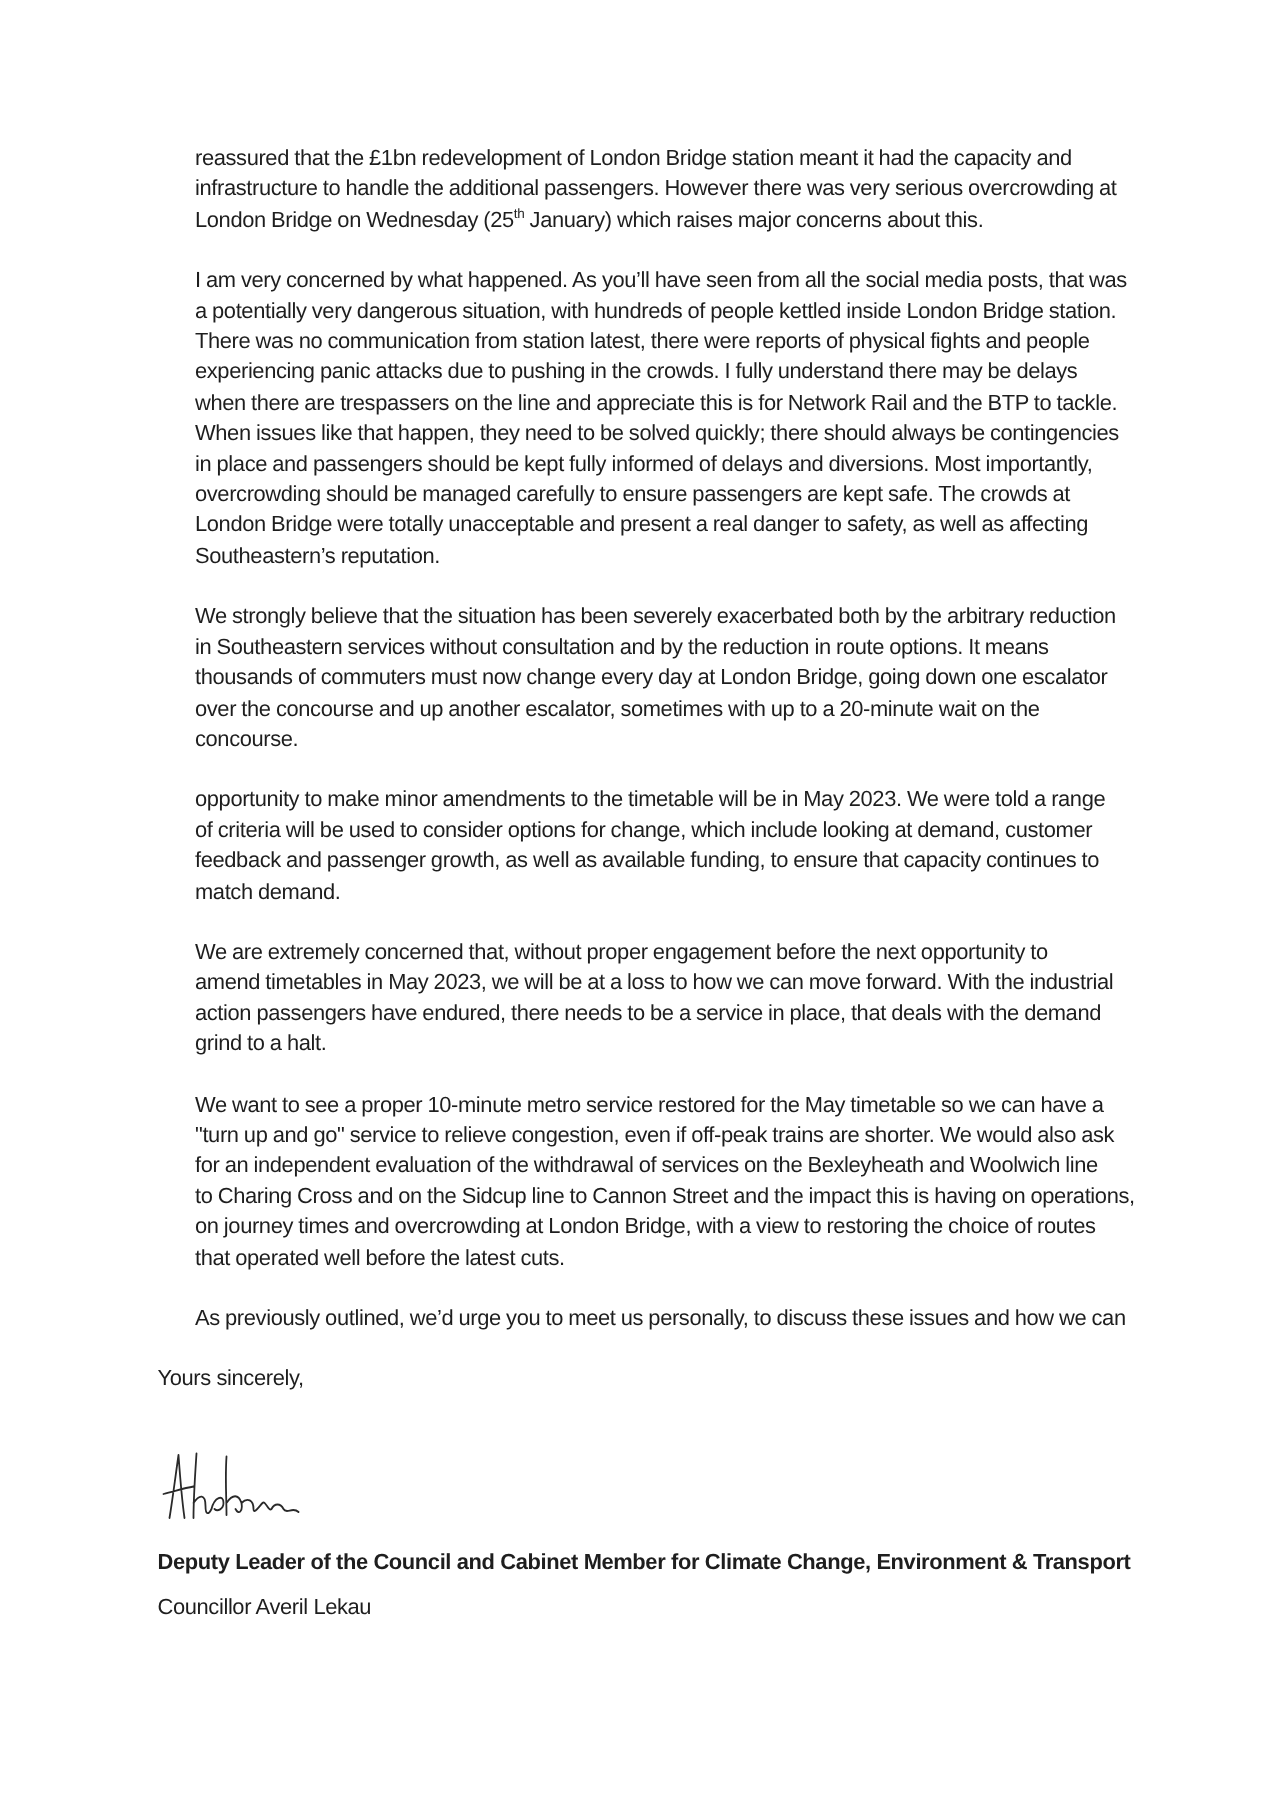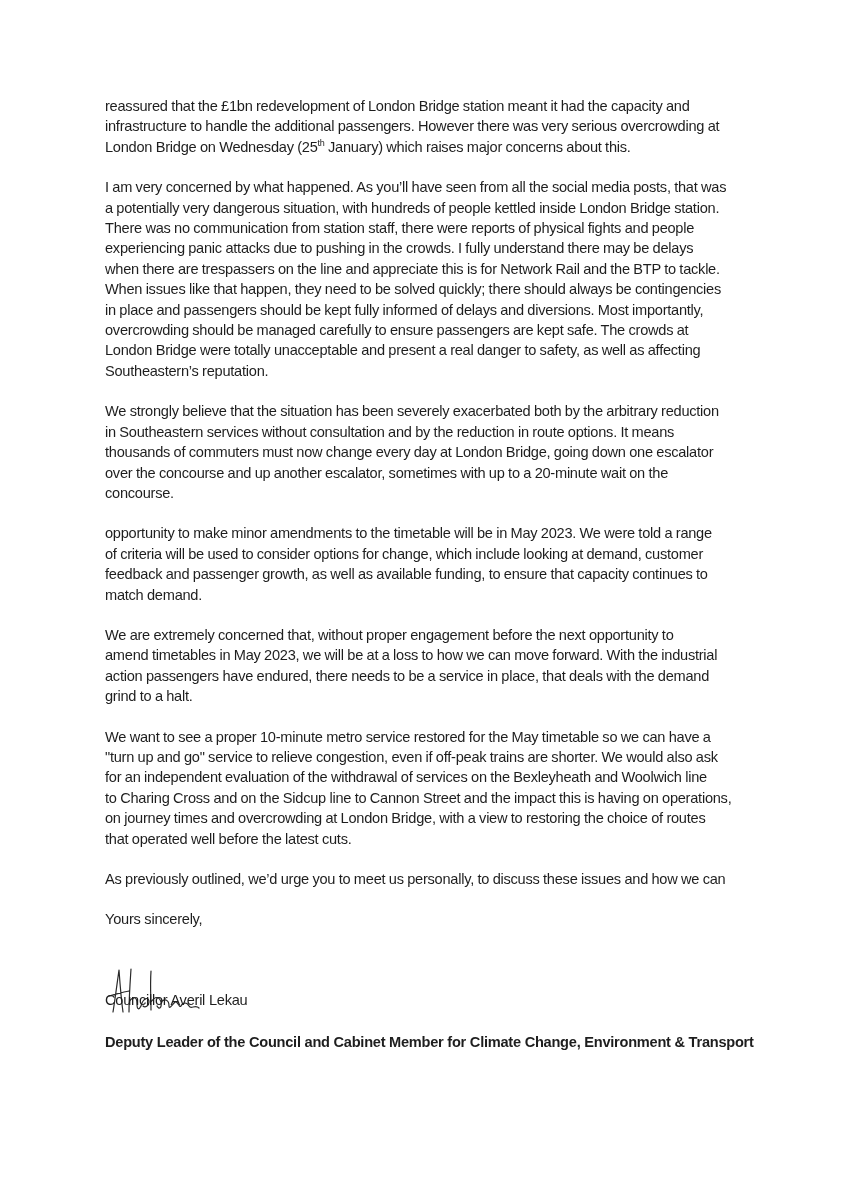--- a/index.html
+++ b/index.html
@@ -25,20 +25,21 @@
       font-size: 14.6px;
       line-height: 20.4px;
       margin: 0 0 20px 0;
       letter-spacing: -0.25px;
       word-spacing: -0.3px;
       font-stretch: condensed;
     }
     .line {
       display: block;
       white-space: nowrap;
+      margin-left: 25px;
     }
     .closing {
       font-size: 14.6px;
       line-height: 20.4px;
       margin: 0;
       letter-spacing: -0.25px;
     }
     .signature {
       position: absolute;
       left: 0;
@@ -47,21 +48,21 @@
       height: 50px;
     }
     .sig-name, .sig-title {
       position: absolute;
       left: 0;
       font-size: 14.6px;
       line-height: 20.4px;
       letter-spacing: -0.25px;
       white-space: nowrap;
     }
-    .sig-name { top: 894px; }
+    .sig-name { top: 966px; }
     .sig-title { top: 936px; font-weight: bold; }
     .faint-mark {
       position: absolute;
       left: 543px;
       top: 1118px;
       width: 32px;
       height: 14px;
       opacity: 0.12;
       font-size: 11px;
       color: #777;
@@ -74,21 +75,21 @@
 
   <p class="para">
     <span class="line">reassured that the £1bn redevelopment of London Bridge station meant it had the capacity and</span>
     <span class="line">infrastructure to handle the additional passengers. However there was very serious overcrowding at</span>
     <span class="line">London Bridge on Wednesday (25<sup style="font-size:9px;line-height:0;">th</sup> January) which raises major concerns about this.</span>
   </p>
 
   <p class="para">
     <span class="line">I am very concerned by what happened. As you’ll have seen from all the social media posts, that was</span>
     <span class="line">a potentially very dangerous situation, with hundreds of people kettled inside London Bridge station.</span>
-    <span class="line">There was no communication from station staff, there were reports of physical fights and people</span>
+    <span class="line">There was no communication from station latest, there were reports of physical fights and people</span>
     <span class="line">experiencing panic attacks due to pushing in the crowds.  I fully understand there may be delays</span>
     <span class="line">when there are trespassers on the line and appreciate this is for Network Rail and the BTP to tackle.</span>
     <span class="line">When issues like that happen, they need to be solved quickly; there should always be contingencies</span>
     <span class="line">in place and passengers should be kept fully informed of delays and diversions. Most importantly,</span>
     <span class="line">overcrowding should be managed carefully to ensure passengers are kept safe. The crowds at</span>
     <span class="line">London Bridge were totally unacceptable and present a real danger to safety, as well as affecting</span>
     <span class="line">Southeastern’s reputation.</span>
   </p>
 
   <p class="para">

